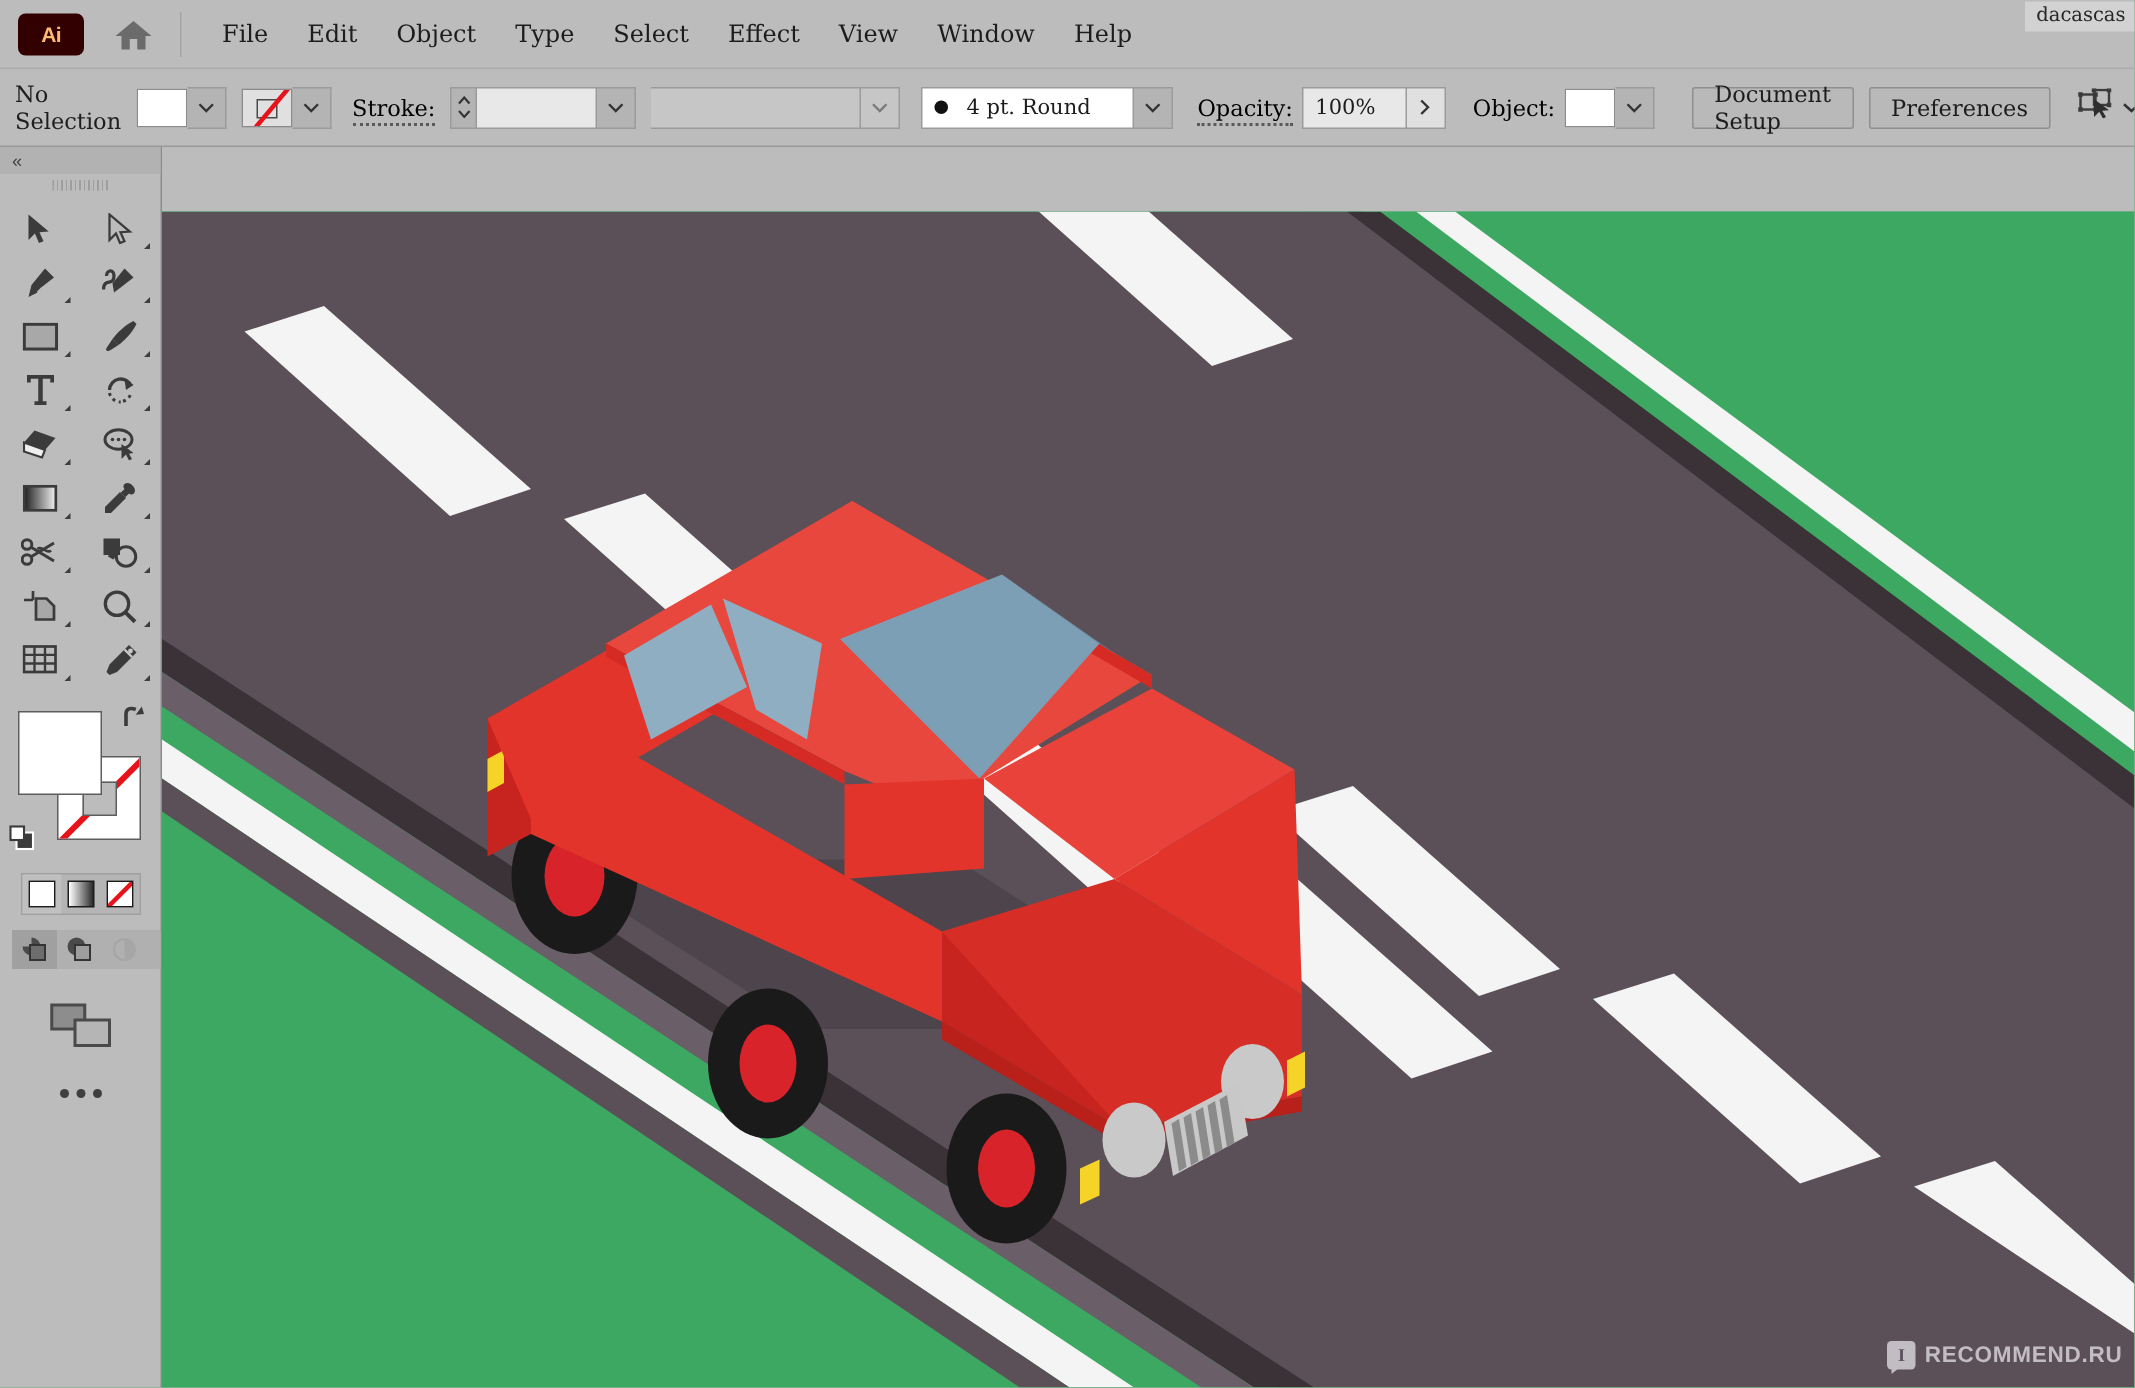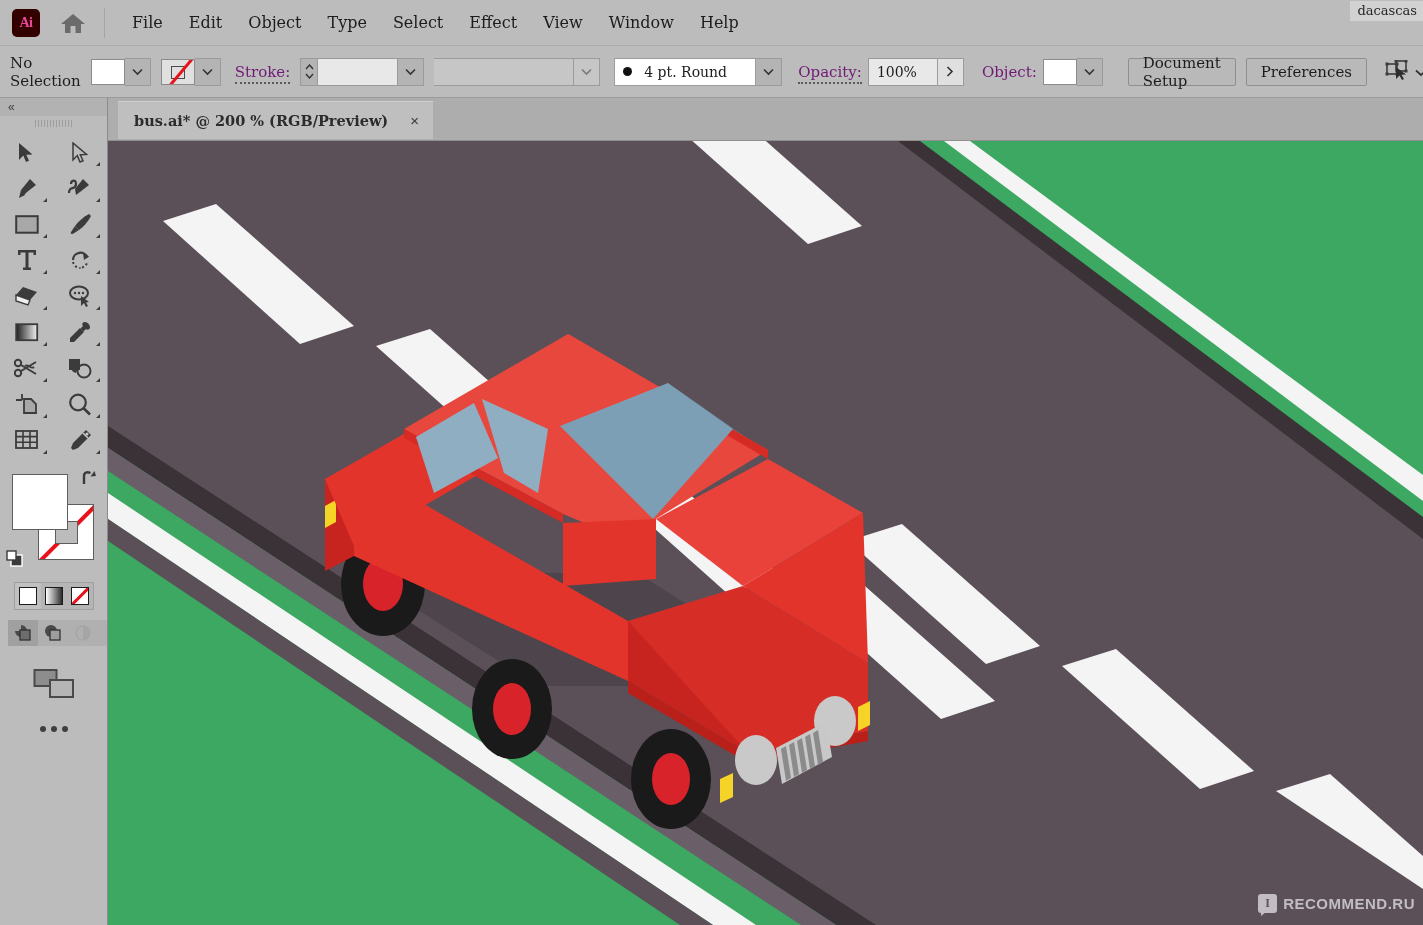--- a/index.html
+++ b/index.html
@@ -13,24 +13,24 @@
 
   
   .accent-bar { position:absolute; left:779px; top:0; width:72px; height:7px; background:#1473c8; }
 
   
   .menubar {
     position:absolute; left:0; top:0; width:1423px; height:45px;
     background:#bcbcbc; display:flex; align-items:center;
   }
   .ai-logo {
-    width:28px; height:28px; margin-left:12px; border-radius:5px;
-    background:#330000; color:#ec4899; font-size:14px; font-weight:bold;
+    width:44px; height:28px; margin-left:12px; border-radius:5px;
+    background:#330000; color:#fdba74; font-size:14px; font-weight:bold;
     display:flex; align-items:center; justify-content:center;
-    font-family:Liberation Serif, serif; letter-spacing:-0.5px;
+    font-family:Liberation Sans, sans-serif; letter-spacing:-0.5px;
   }
   .home-btn { margin-left:18px; width:30px; height:30px; display:flex; align-items:center; justify-content:center; }
   .menu-sep { width:1px; height:30px; background:#a5a5a5; margin-left:16px; }
   .menu-items { display:flex; align-items:center; margin-left:14px; }
   .menu-item {
     padding:6px 13px; font-size:16px; color:#1c1c1c; cursor:default;
     font-family:"DejaVu Serif", serif;
   }
 
   .user-tag {
@@ -62,21 +62,21 @@
   .swatch-none .inner { position:absolute; left:9px; top:6px; width:14px; height:13px; border:1px solid #4a4a4a; background:#e0e0e0;}
   .swatch-none .slash {
     position:absolute; left:-4px; top:12px; width:44px; height:3px; background:#e8121a;
     transform:rotate(-50deg); transform-origin:center;
   }
   .dd-btn {
     width:26px; height:28px; background:#b4b4b4; border:1px solid #9b9b9b; border-left:none;
     display:flex; align-items:center; justify-content:center;
   }
   .ctl-sep { width:1px; height:30px; background:#a3a3a3; margin:0 9px; }
-  .ctl-text { font-size:15px; color:#701a75; font-family:"DejaVu Serif", serif; }
+  .ctl-text { font-size:15px; color:#000000; font-family:"DejaVu Serif", serif; }
   .underline-dot { border-bottom:2px dotted #5a5a5a; padding-bottom:1px; }
   .stepper {
     width:18px; height:28px; background:#b4b4b4; border:1px solid #9b9b9b;
     display:flex; flex-direction:column; align-items:center; justify-content:center; gap:3px;
   }
   .field {
     height:28px; background:#e8e8e8; border:1px solid #9b9b9b; border-left:none;
     display:flex; align-items:center; padding:0 8px; font-size:14px; color:#1c1c1c;
     font-family:"DejaVu Serif", serif;
   }
@@ -320,26 +320,20 @@
         </svg>
       </span>
       <span>
         <svg width="12" height="8" viewBox="0 0 12 8">
             <path d="M1 1.5 L6 6 L11 1.5" stroke="#333" stroke-width="1.7" fill="none"></path>
           </svg>
       </span>
     </div>
   </div>
 
-  <div class="tabbar">
-    <div class="doc-tab">
-      <span class="title">bus.ai* @ 200 % (RGB/Preview)</span>
-      <span class="tab-close">×</span>
-    </div>
-  </div>
 
   <div class="toolpanel">
     <div class="panel-head">
       <span class="collapse">«</span>
     </div>
     <div class="tool-grip">
         <i></i>
       </div>
 
     <div class="tools">

